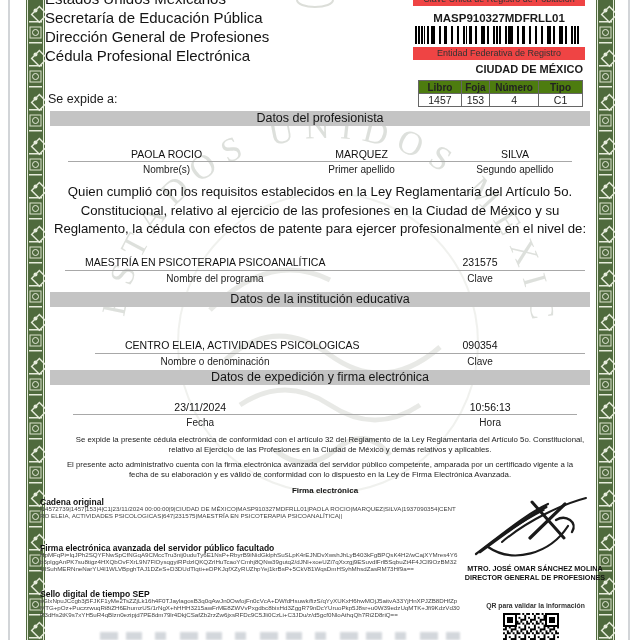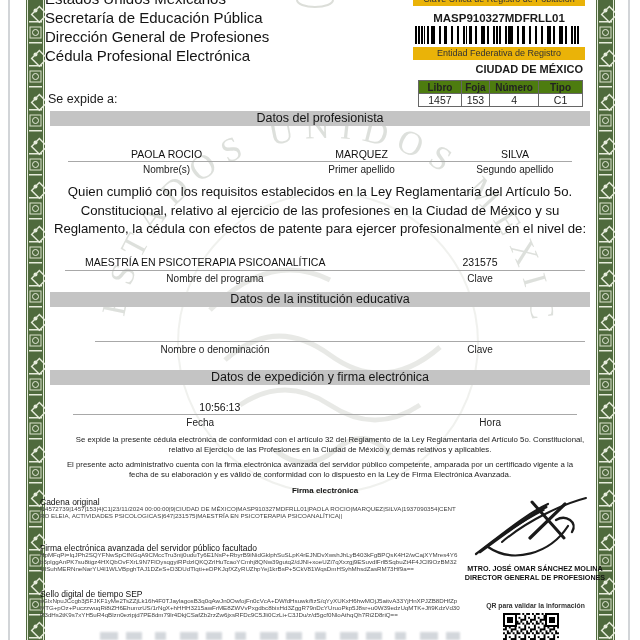--- a/index.html
+++ b/index.html
@@ -12,21 +12,21 @@
 
   .border-strip{position:absolute;top:0;bottom:0;width:19px;}
   .bs-left{left:26px;} .bs-right{left:596px;}
   .border-strip svg{display:block;width:19px;height:640px;}
 
   .wm{position:absolute;left:75px;top:-10px;pointer-events:none;}
 
   .header-block{position:absolute;left:45px;top:-11px;font-size:15px;line-height:19px;color:#141414;}
 
   .curp-block{position:absolute;left:413px;top:0;width:172px;}
-  .mini-bar{background:#eab308;color:#333;text-align:center;font-size:9px;line-height:13px;height:13px;
+  .mini-bar{background:#ef4444;color:#333;text-align:center;font-size:9px;line-height:13px;height:13px;
             white-space:nowrap;overflow:hidden;}
   .curp-label{position:relative;top:-7px;margin-bottom:-7px;}
   .curp-value{font-weight:bold;font-size:11.5px;text-align:center;margin-top:6px;}
   .barcode{height:18px;margin:2px 2px 0 2px;background-color:#fff;
     background-image:
       repeating-linear-gradient(90deg,#000 0 2px,transparent 2px 6px),
       repeating-linear-gradient(90deg,transparent 0 3px,#000 3px 5px,transparent 5px 13px),
       repeating-linear-gradient(90deg,transparent 0 9px,#000 9px 10px,transparent 10px 21px);}
   .entidad-bar{margin-top:3px;}
   .entidad-value{font-weight:bold;font-size:11px;text-align:right;padding-right:2px;margin-top:3px;}
@@ -66,21 +66,21 @@
   .fecha-block{left:65px;top:401px;width:520px;}
   .dc1{flex:0 0 52%;} .dc2{flex:0 0 48%;padding-left:60px;box-sizing:border-box;}
 
   .legal{position:absolute;left:62px;width:516px;text-align:center;
          font-size:7.8px;line-height:9.5px;color:#222;}
   .legal-1{top:435px;margin-left:10px;} .legal-2{top:460px;}
 
   .fe-title{position:absolute;left:65px;top:486px;width:520px;text-align:center;
             font-weight:bold;font-size:8px;color:#111;}
 
-  .sig-label{position:absolute;left:40px;font-weight:normal;font-size:8.5px;color:#111;}
+  .sig-label{position:absolute;left:40px;font-weight:bold;font-size:8.5px;color:#111;}
   .sig-text{position:absolute;left:40px;width:420px;font-size:6.2px;line-height:6.8px;
             color:#444;word-break:break-all;}
   .cadena-label{top:497px;} .cadena-text{top:506px;}
   .servidor-label{top:543px;} .servidor-text{top:552px;}
   .sello-label{top:589px;} .sello-text{top:598px;}
 
   .signature{position:absolute;left:468px;top:492px;}
   .firmante{position:absolute;left:450px;top:564px;width:170px;text-align:center;
             font-weight:bold;font-size:7.2px;line-height:9px;color:#111;}
   .qr-label{position:absolute;left:478px;top:602px;width:115px;text-align:center;
@@ -214,30 +214,35 @@
     </div>
     <div class="rule" style="margin:2px 0 0 0;"></div>
     <div class="frow" style="margin-top:2px;">
       <div class="name-label flabel">Nombre del programa</div>
       <div class="fill"></div>
       <div class="clave-col flabel">Clave</div>
     </div>
   </div>
 
   <div class="field-block inst-block">
+    <div class="frow">
+      <div class="left-val-inst fvalue">CENTRO ELEIA, ACTIVIDADES PSICOLOGICAS</div>
+      <div class="clave-col fvalue">090354</div>
+    </div>
     <div class="rule" style="margin:2px 0 0 30px;"></div>
     <div class="frow" style="margin-top:2px;">
       <div class="name-label flabel">Nombre o denominación</div>
       <div class="fill"></div>
       <div class="clave-col flabel">Clave</div>
     </div>
   </div>
 
   <div class="field-block fecha-block">
     <div class="frow">
+      <div class="fcell dc1 fvalue">23/11/2024</div>
       <div class="fcell dc2 fvalue">10:56:13</div>
     </div>
     <div class="rule"></div>
     <div class="frow" style="margin-top:2px;">
       <div class="fcell dc1 flabel">Fecha</div>
       <div class="fcell dc2 flabel">Hora</div>
     </div>
   </div>
 
   <div class="legal legal-1">Se expide la presente cédula electrónica de conformidad con el artículo 32 del Reglamento de la Ley Reglamentaria del Artículo 5o. Constitucional, relativo al Ejercicio de las Profesiones en la Ciudad de México y demás relativos y aplicables.</div>

